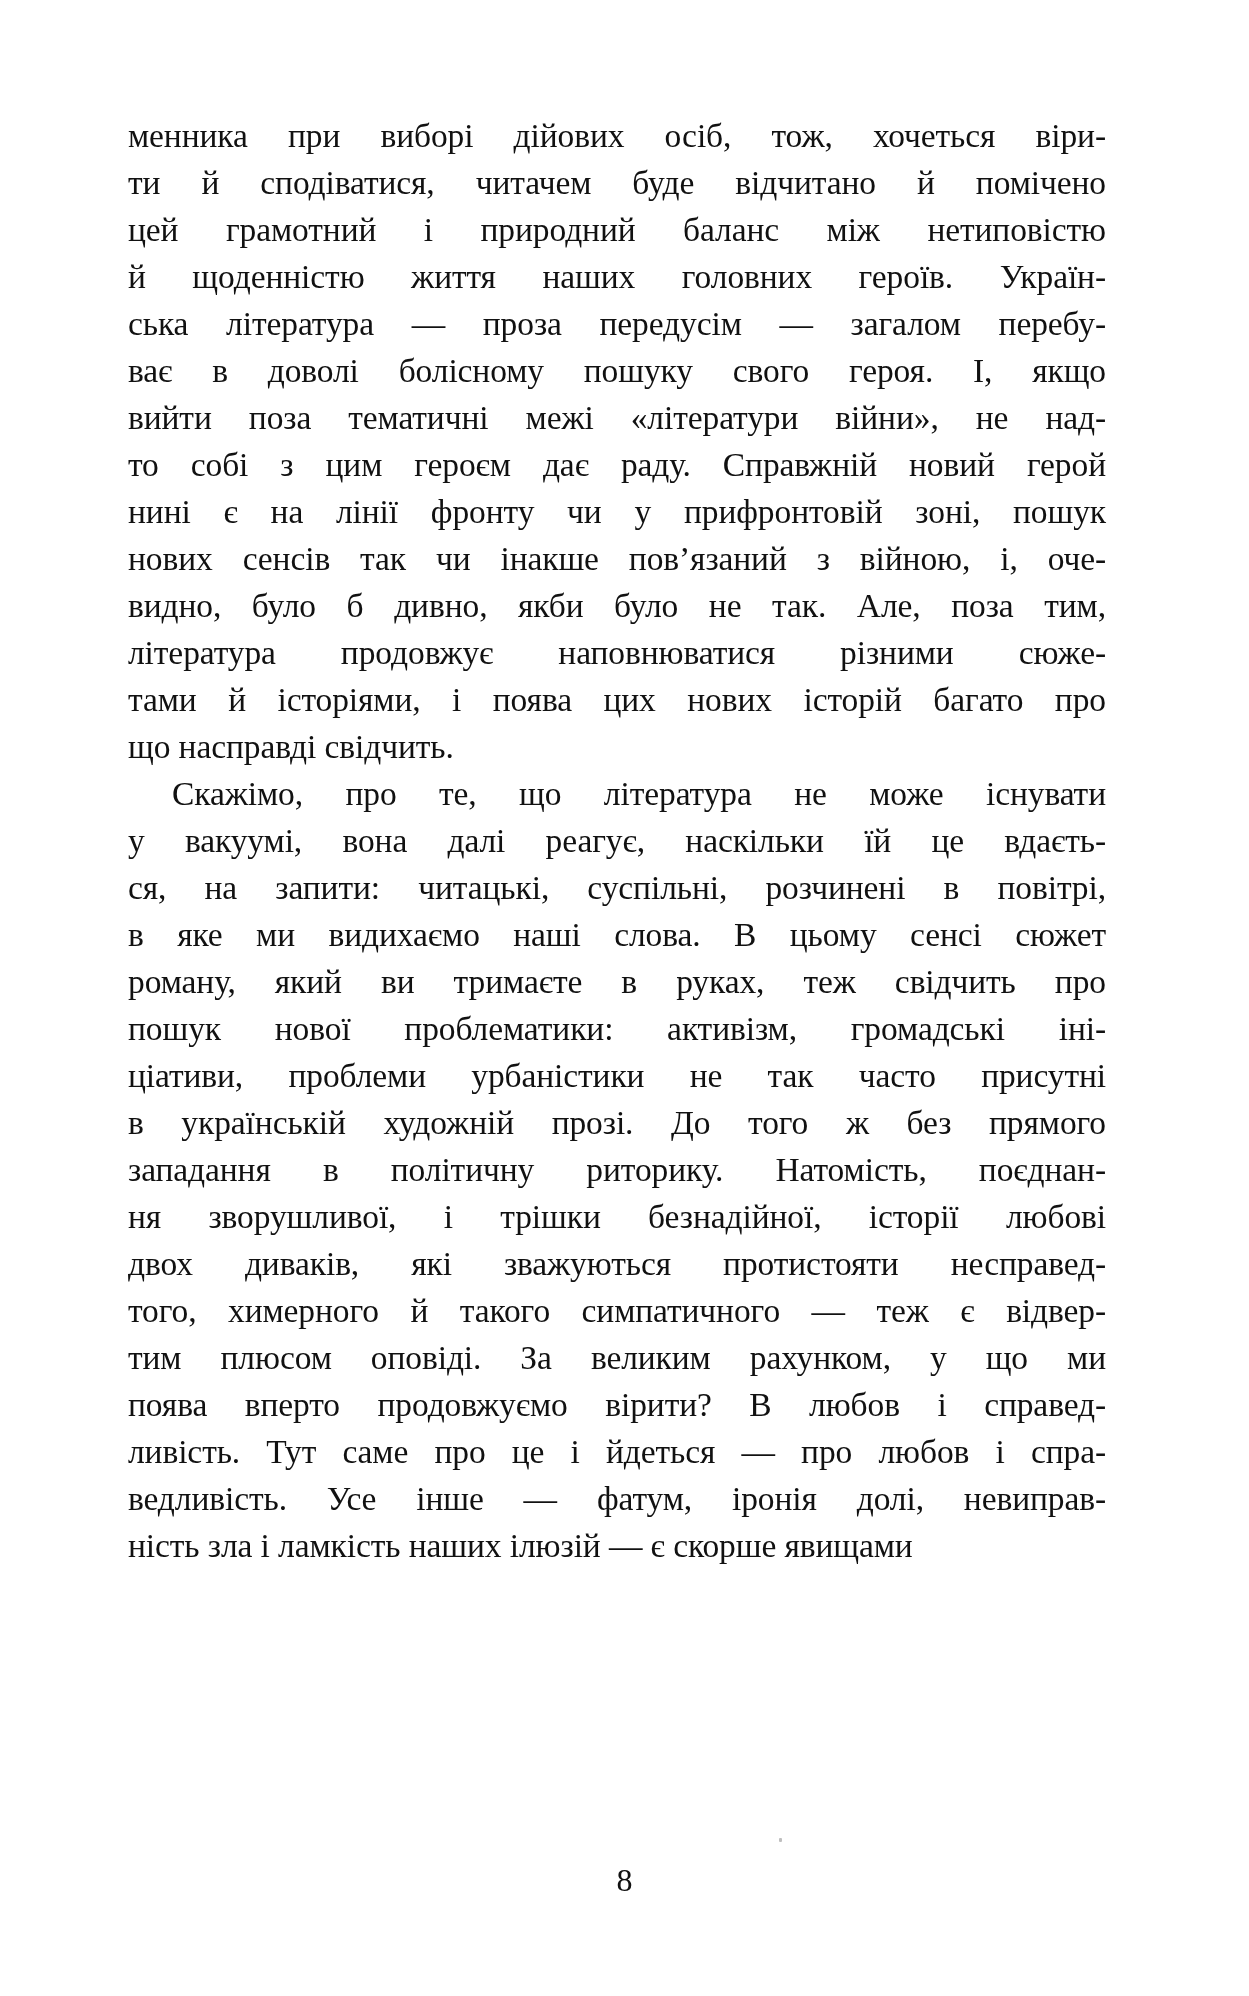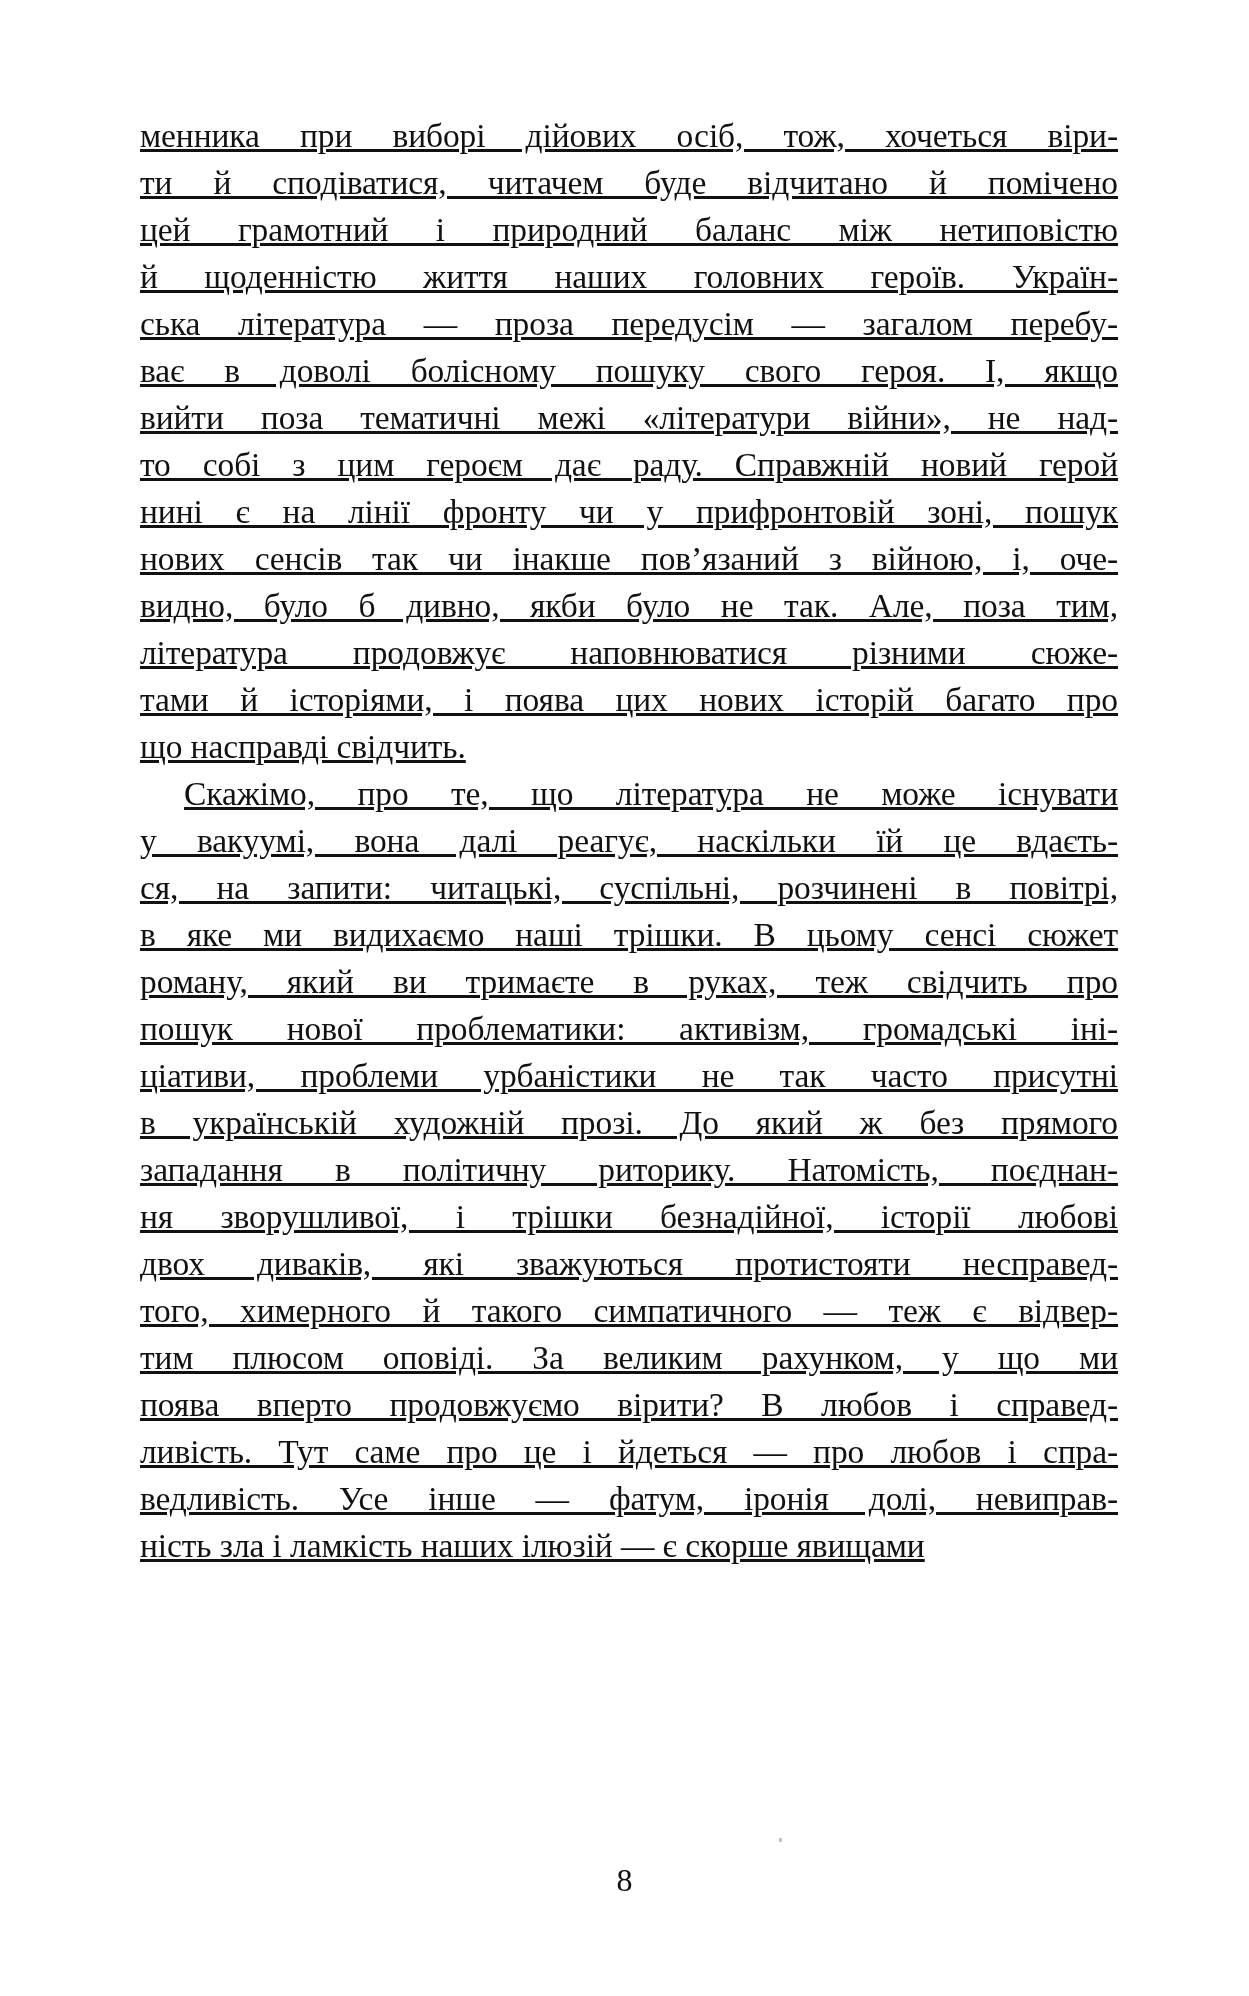--- a/index.html
+++ b/index.html
@@ -21,24 +21,23 @@
     position: absolute;
     left: 0;
     top: 0;
     width: 1249px;
     height: 1996px;
     background: #ffffff;
   }
 
   #text-block {
     position: absolute;
-    left: 140px;
+    left: 128px;
     top: 112px;
     width: 978px;
-    text-decoration: underline;
   }
 
   .line {
     display: block;
     width: 978px;
     height: 47px;
     line-height: 47px;
     font-size: 33.5px;
     letter-spacing: -0.1px;
     white-space: nowrap;
@@ -103,25 +102,25 @@
       <div class="line justify">то собі з цим героєм дає раду. Справжній новий герой</div>
       <div class="line justify">нині є на лінії фронту чи у прифронтовій зоні, пошук</div>
       <div class="line justify">нових сенсів так чи інакше пов’язаний з війною, і, оче-</div>
       <div class="line justify">видно, було б дивно, якби було не так. Але, поза тим,</div>
       <div class="line justify">література продовжує наповнюватися різними сюже-</div>
       <div class="line justify">тами й історіями, і поява цих нових історій багато про</div>
       <div class="line last">що насправді свідчить.</div>
       <div class="line justify indent">Скажімо, про те, що література не може існувати</div>
       <div class="line justify">у вакуумі, вона далі реагує, наскільки їй це вдаєть-</div>
       <div class="line justify">ся, на запити: читацькі, суспільні, розчинені в повітрі,</div>
-      <div class="line justify">в яке ми видихаємо наші трішки. В цьому сенсі сюжет</div>
+      <div class="line justify">в яке ми видихаємо наші слова. В цьому сенсі сюжет</div>
       <div class="line justify">роману, який ви тримаєте в руках, теж свідчить про</div>
       <div class="line justify">пошук нової проблематики: активізм, громадські іні-</div>
       <div class="line justify">ціативи, проблеми урбаністики не так часто присутні</div>
-      <div class="line justify">в українській художній прозі. До який ж без прямого</div>
+      <div class="line justify">в українській художній прозі. До того ж без прямого</div>
       <div class="line justify">западання в політичну риторику. Натомість, поєднан-</div>
       <div class="line justify">ня зворушливої, і трішки безнадійної, історії любові</div>
       <div class="line justify">двох диваків, які зважуються протистояти несправед-</div>
       <div class="line justify">того, химерного й такого симпатичного — теж є відвер-</div>
       <div class="line justify">тим плюсом оповіді. За великим рахунком, у що ми</div>
       <div class="line justify">поява вперто продовжуємо вірити? В любов і справед-</div>
       <div class="line justify">ливість. Тут саме про це і йдеться — про любов і спра-</div>
       <div class="line justify">ведливість. Усе інше — фатум, іронія долі, невиправ-</div>
       <div class="line last">ність зла і ламкість наших ілюзій — є скорше явищами</div>
     </div>

